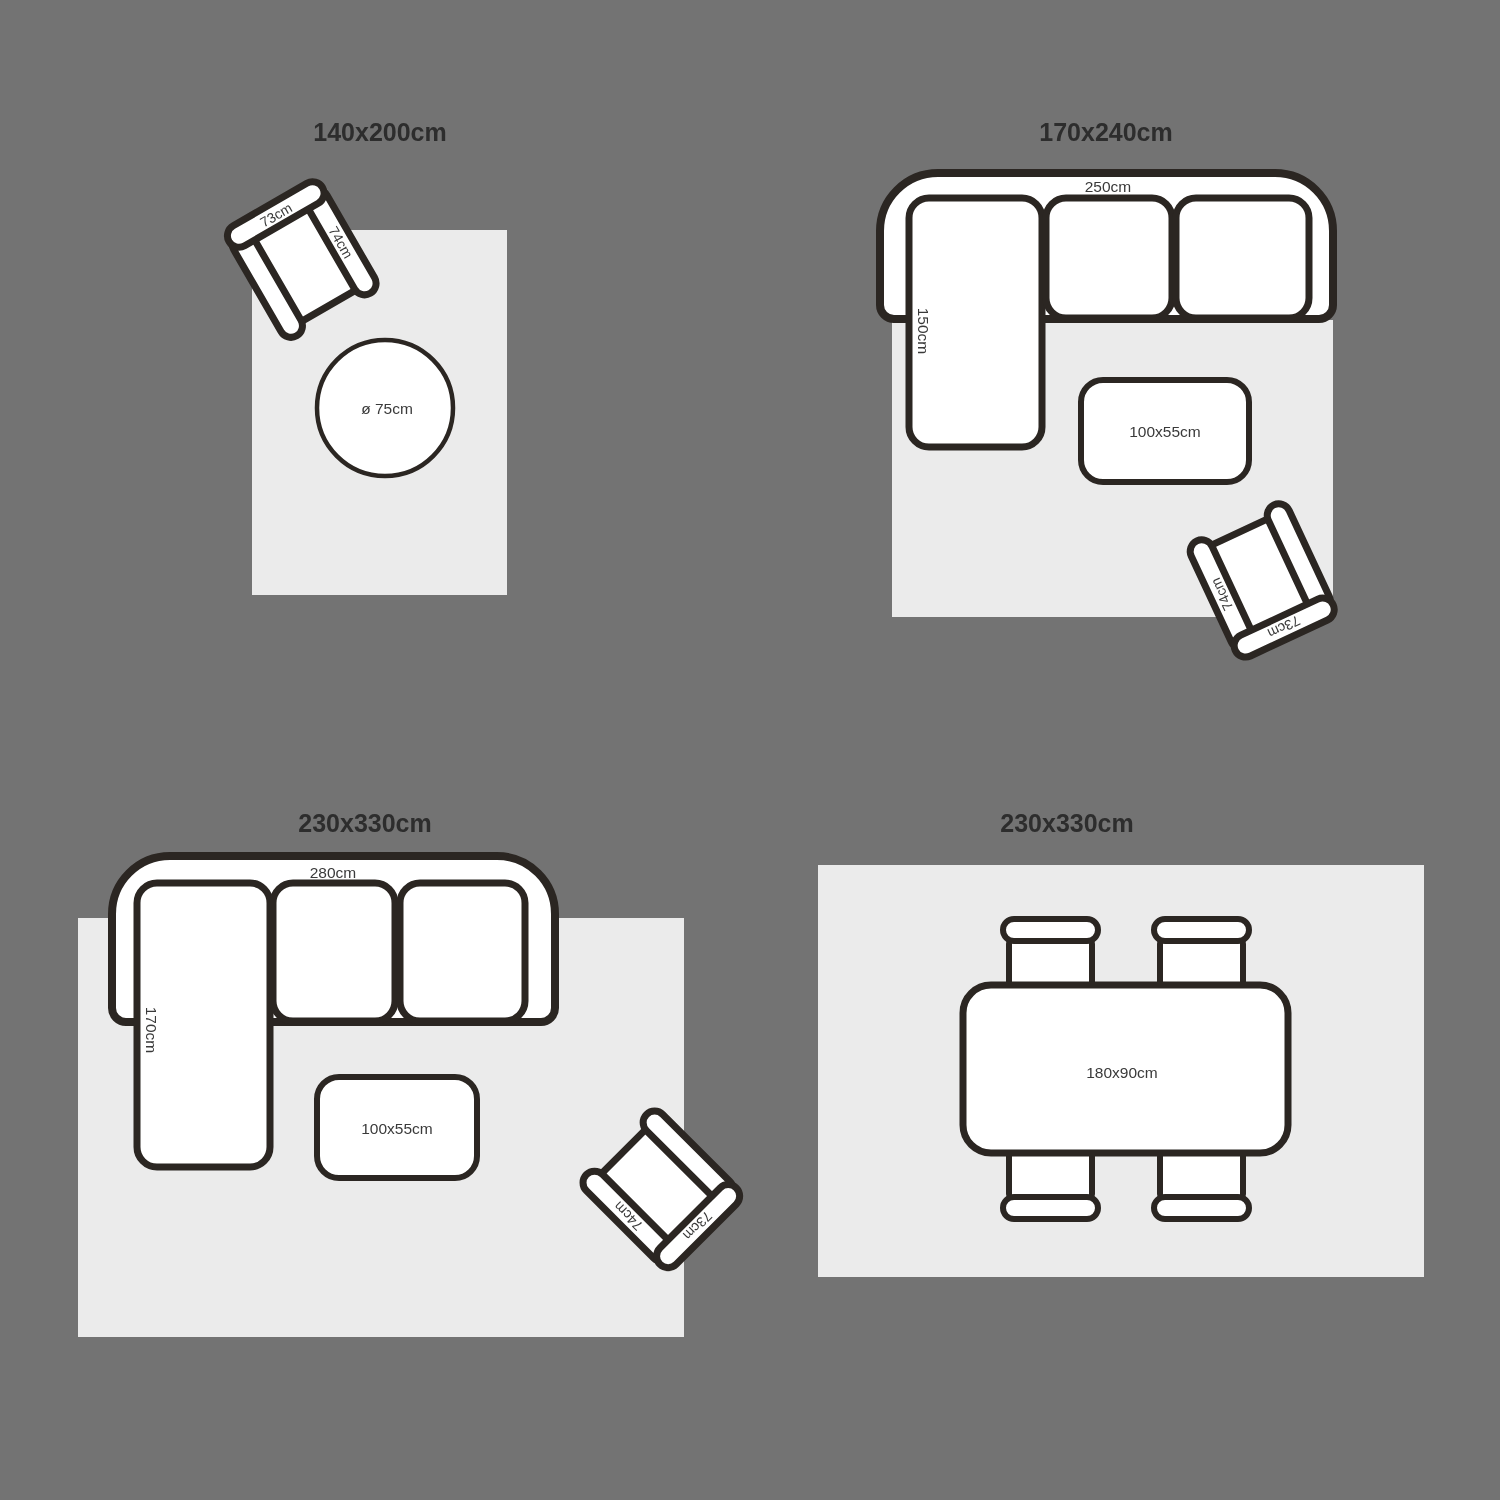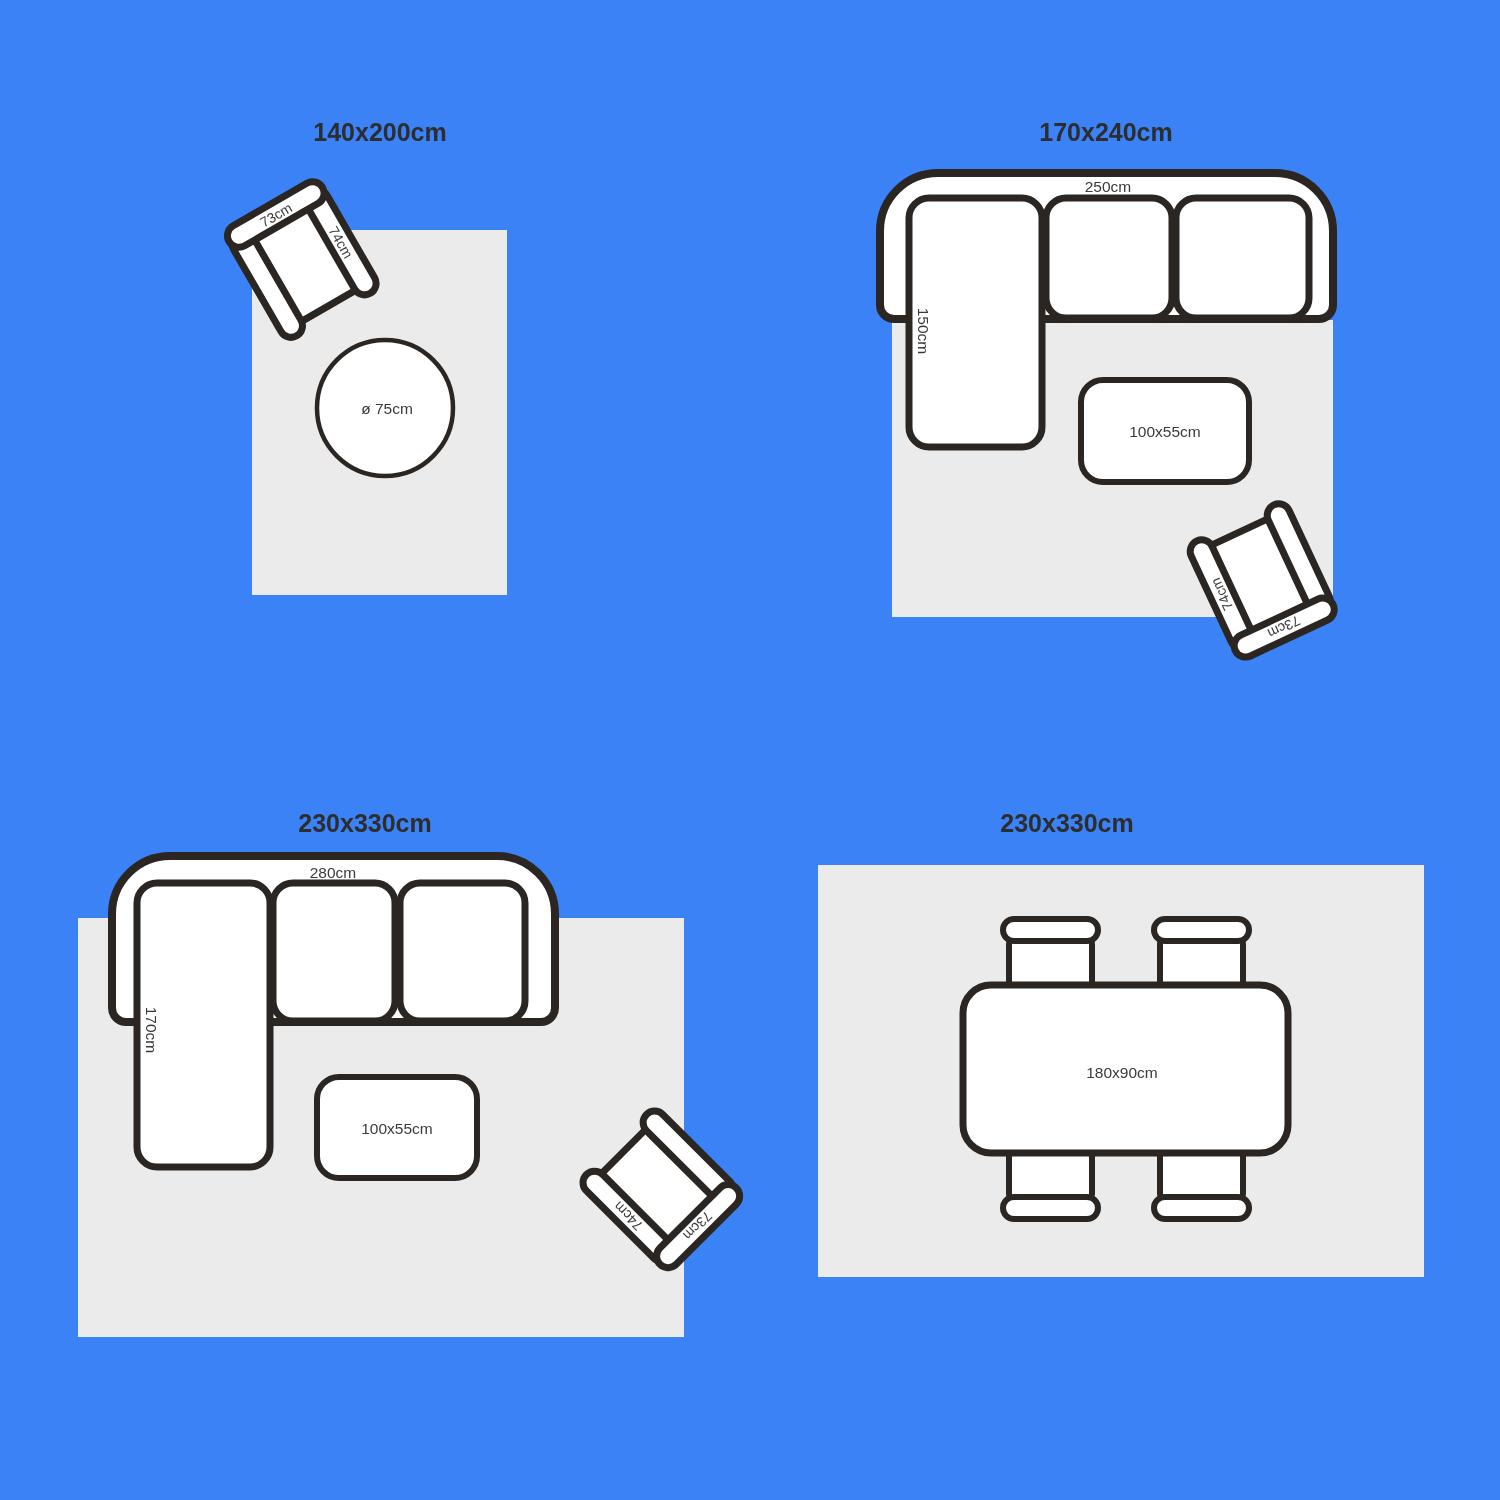--- a/index.html
+++ b/index.html
@@ -1,16 +1,16 @@
 <!DOCTYPE html>
 <html><head>
 <meta charset="utf-8">
 <style>
   html,body{margin:0;padding:0;background:#ffffff;}
-  .canvas{position:relative;width:1500px;height:1500px;background:#3b82f6;overflow:hidden;}
+  .canvas{position:relative;width:1500px;height:1500px;background:#737373;overflow:hidden;}
   svg{position:absolute;left:0;top:0;}
   .t{font-family:"Liberation Sans",sans-serif;}
   .title{font-size:25px;font-weight:700;fill:#2d2d2d;text-anchor:middle;}
   .dim{font-size:15.5px;fill:#3a3a3a;text-anchor:middle;}
   .dim-s{font-size:14px;fill:#3a3a3a;text-anchor:middle;}
   .rug{fill:#ebebeb;stroke:none;}
   .furn{fill:#ffffff;stroke:#2b2622;stroke-linejoin:round;stroke-linecap:round;}
 </style>
 </head>
 <body>

